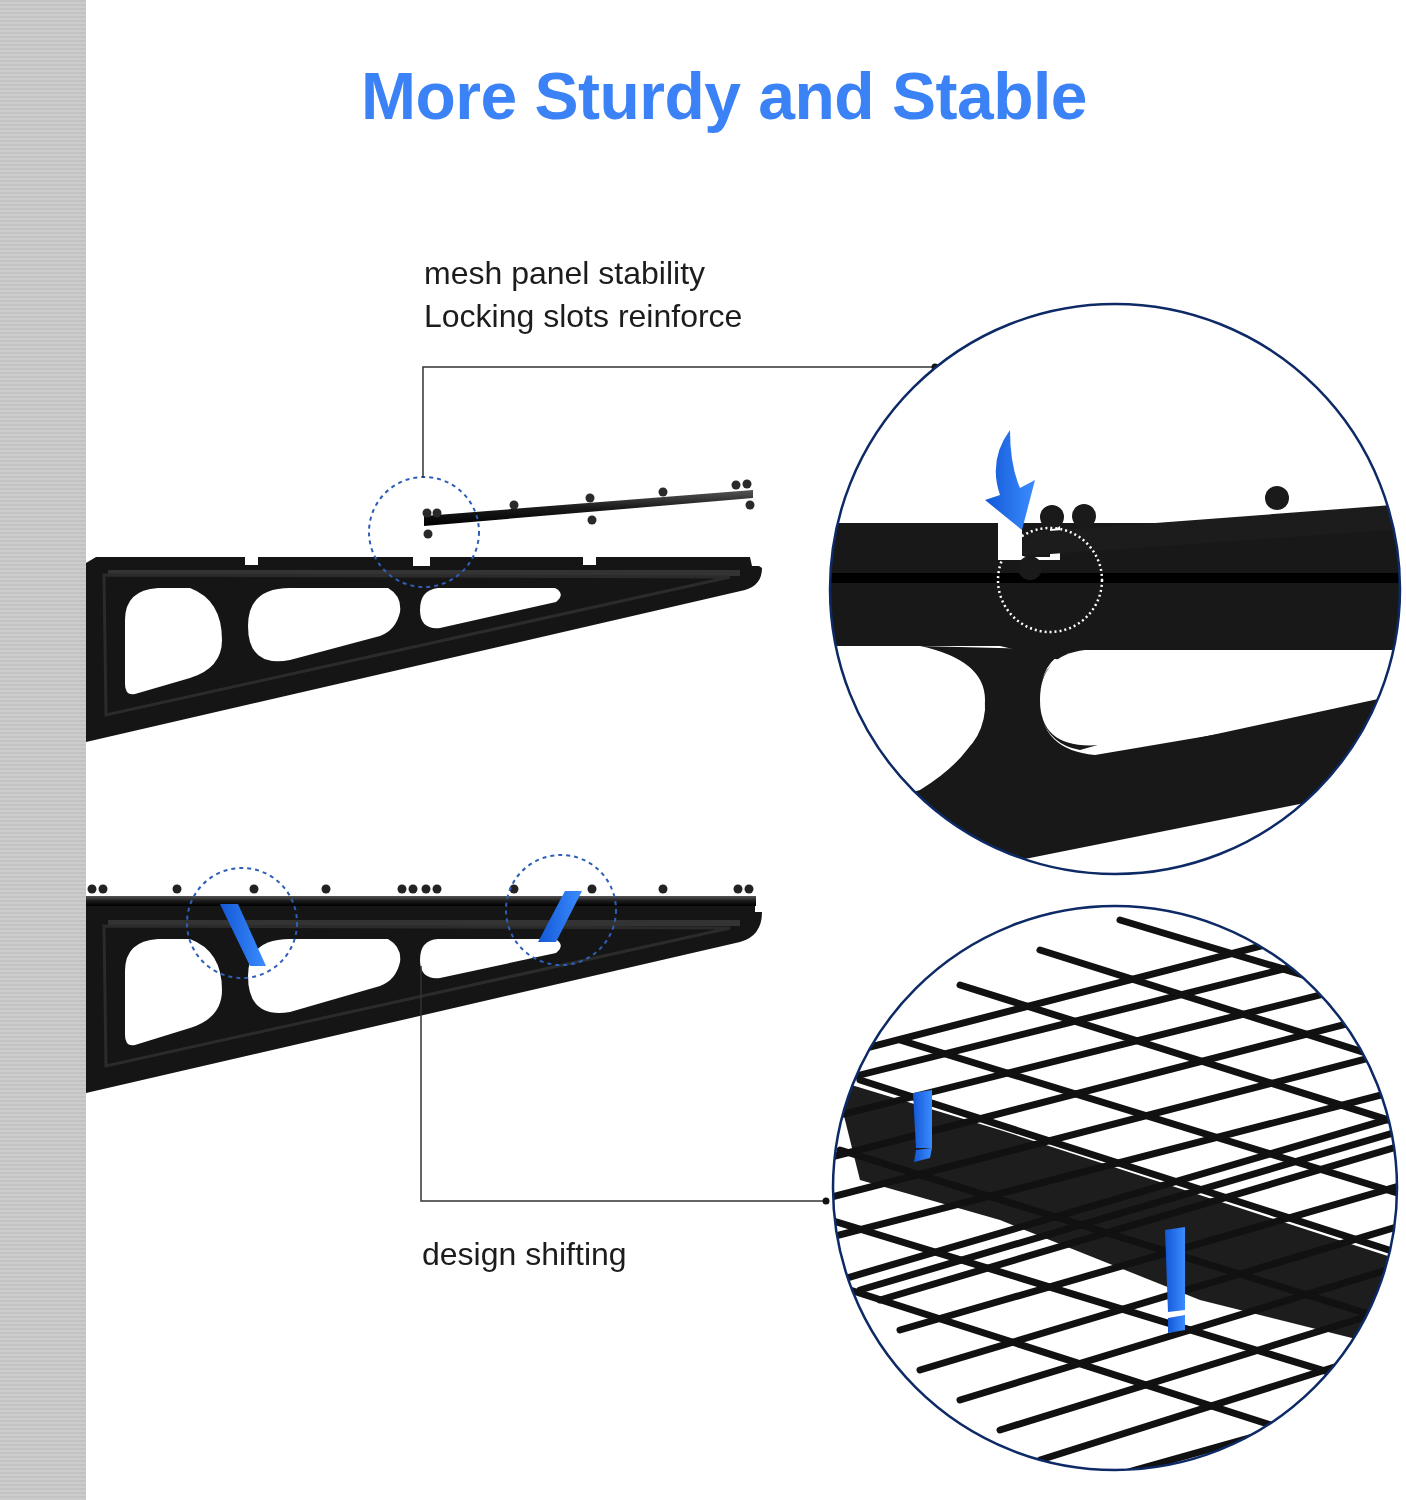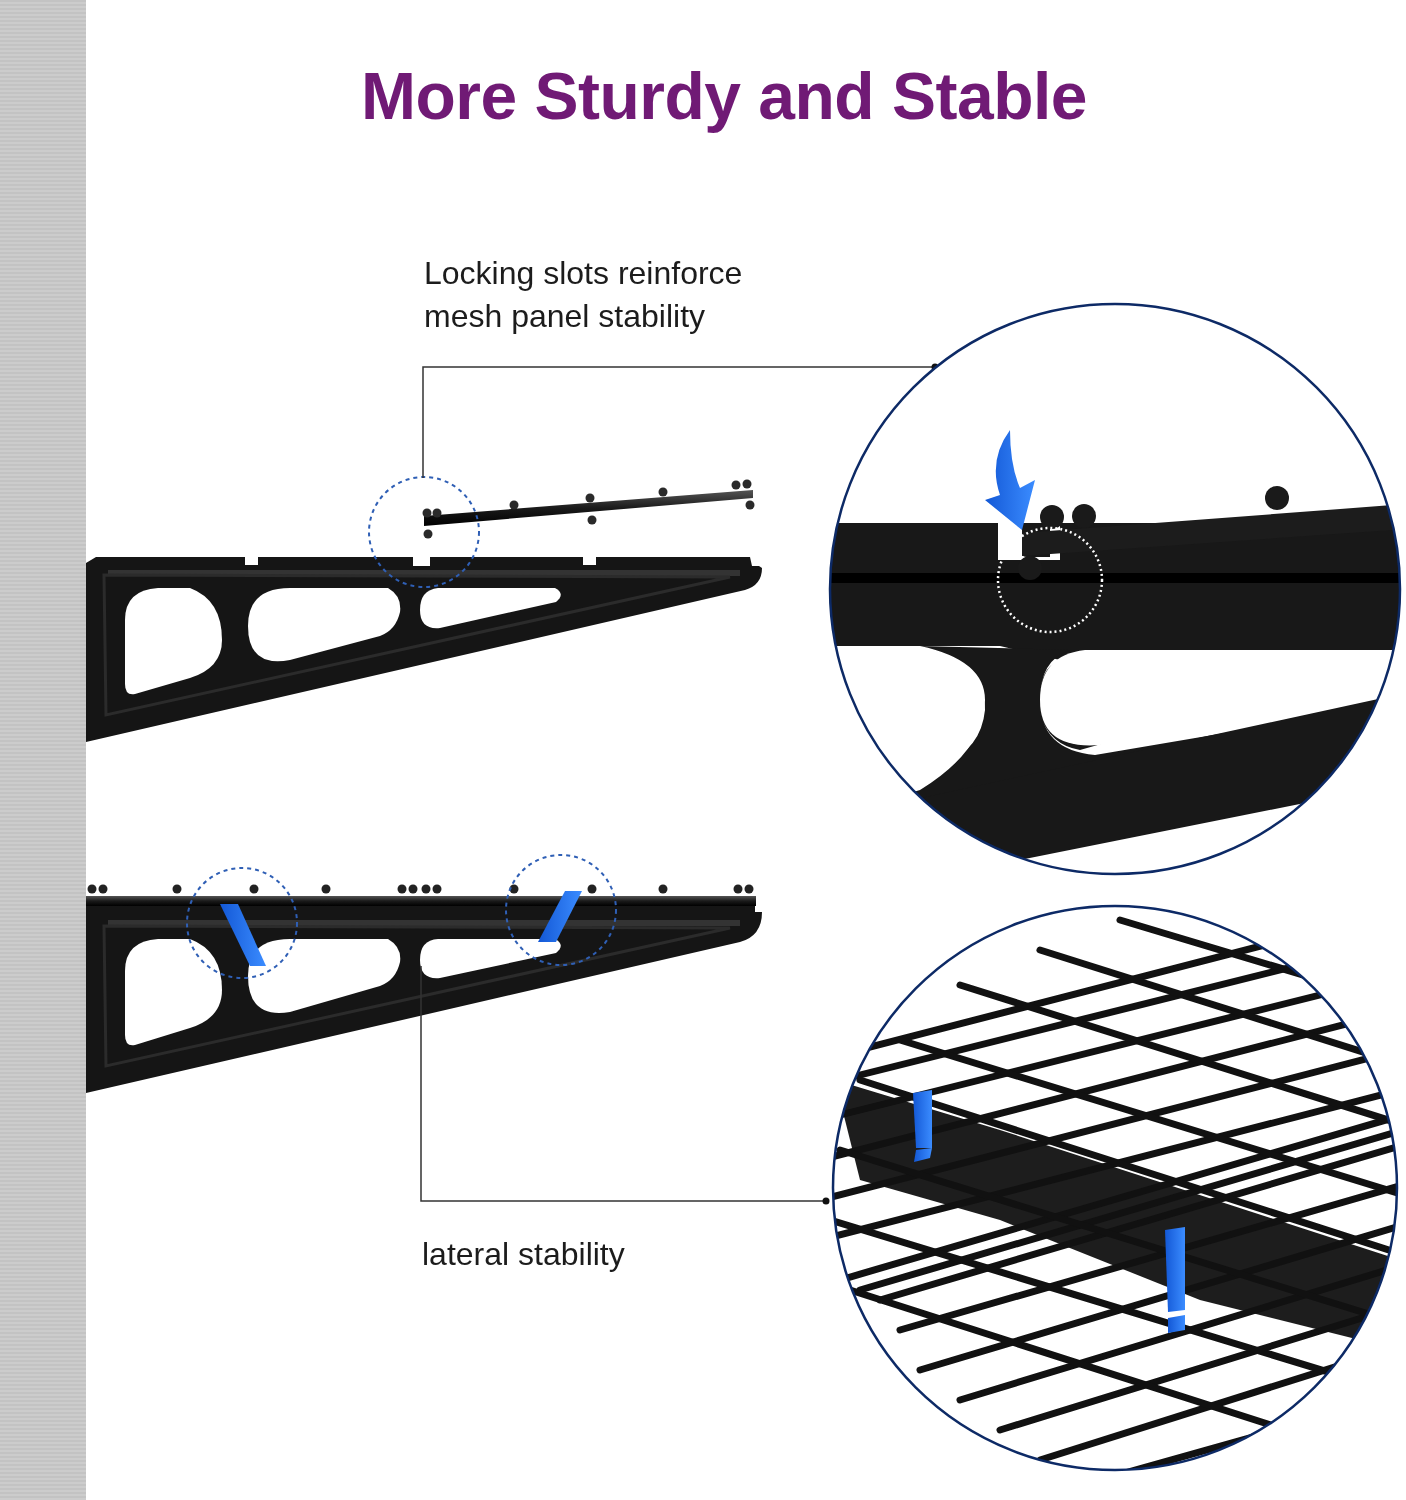--- a/index.html
+++ b/index.html
@@ -11,45 +11,45 @@
   .wall {
     position: absolute; left: 0; top: 0; width: 86px; height: 1500px;
     background: #c9c9c9;
     background-image: repeating-linear-gradient(0deg, rgba(255,255,255,0.06) 0 2px, rgba(0,0,0,0.03) 2px 4px);
   }
   .title {
     position: absolute; left: 0; right: 0; top: 58px;
     padding-left: 42px;
     text-align: center;
     font-size: 66px; font-weight: 700; letter-spacing: -0.5px;
-    color: #701a75; margin: 0;
+    color: #3b82f6; margin: 0;
   }
   .caption {
     position: absolute; font-size: 32px; line-height: 43px;
     color: #1c1c1c; font-weight: 400; margin: 0;
   }
   .caption-top { left: 424px; top: 252px; }
   .caption-bottom { left: 422px; top: 1233px; }
   .caption span { display: block; }
   svg.art { position: absolute; left: 0; top: 0; }
 </style>
 </head>
 <body>
 
 <div class="wall"></div>
 
 <h1 class="title">More Sturdy and Stable</h1>
 
 <div class="caption caption-top">
+  <span>mesh panel stability</span>
   <span>Locking slots reinforce</span>
-  <span>mesh panel stability</span>
 </div>
 
 <div class="caption caption-bottom">
-  <span>lateral stability</span>
+  <span>design shifting</span>
 </div>
 
 <svg class="art" width="1406" height="1500" viewBox="0 0 1406 1500">
   <defs>
     <clipPath id="clip1">
         <circle cx="1115" cy="589" r="285"></circle>
       </clipPath>
     <clipPath id="clip2">
         <circle cx="1115" cy="1188" r="282"></circle>
       </clipPath>

